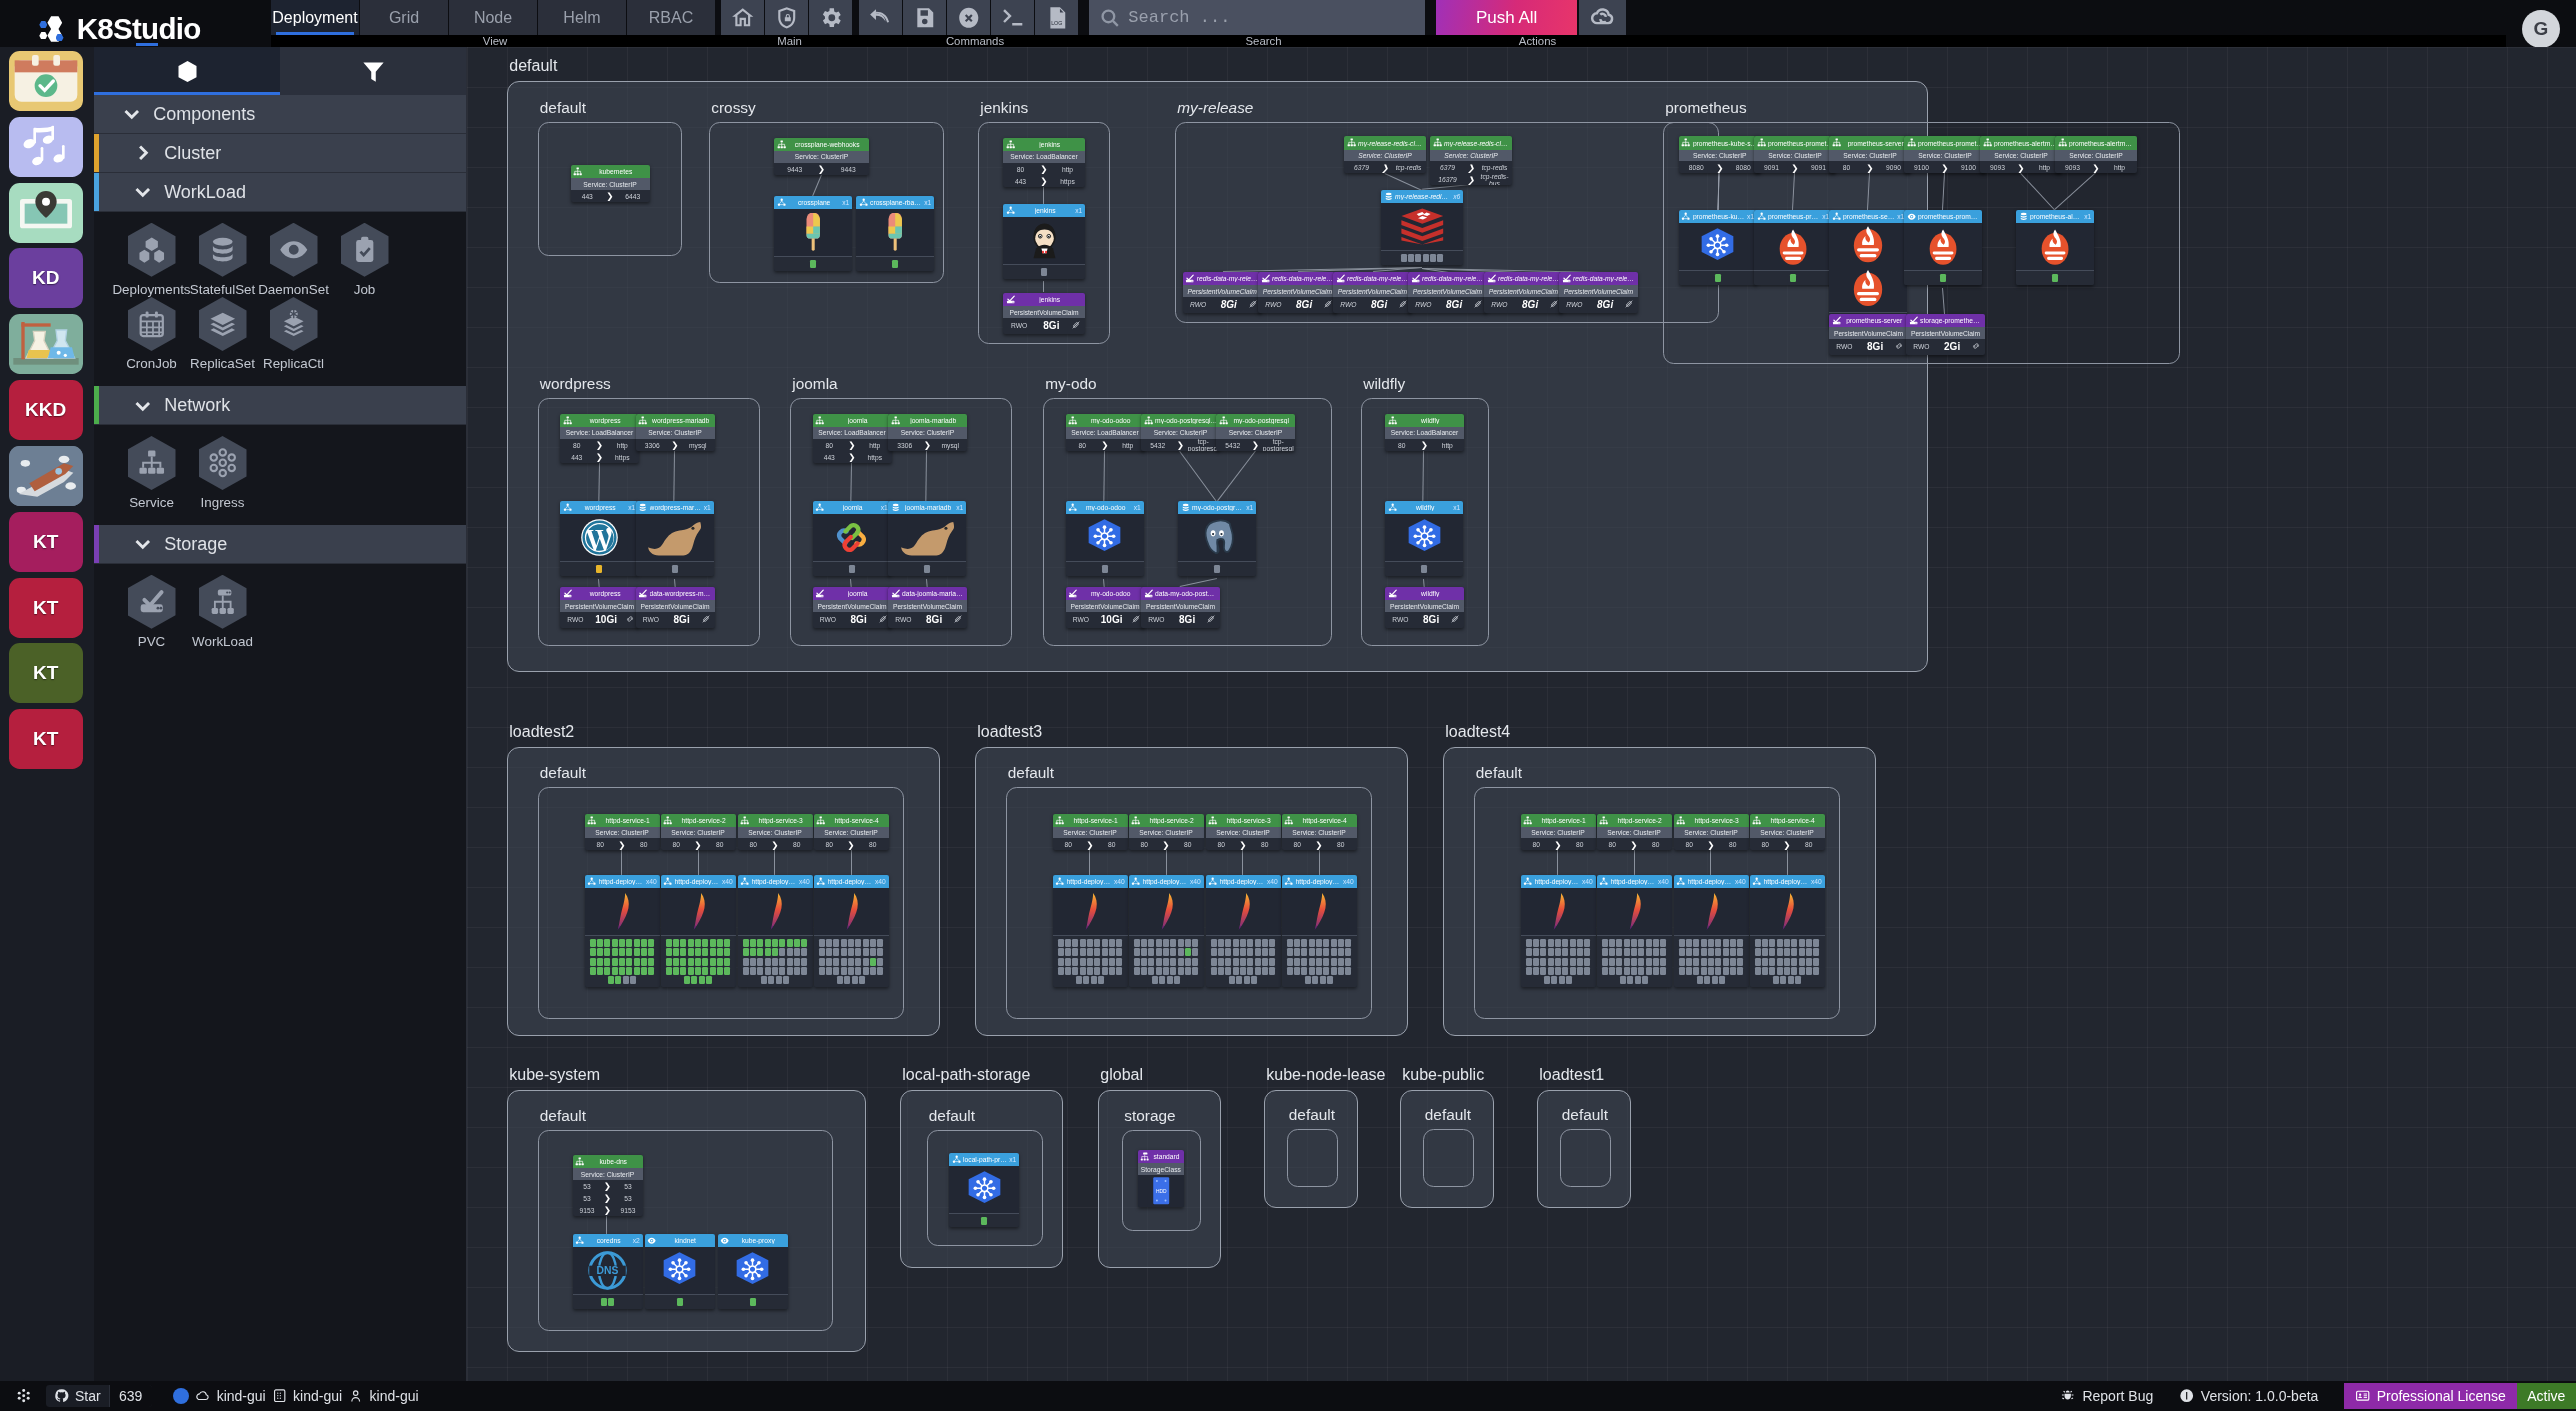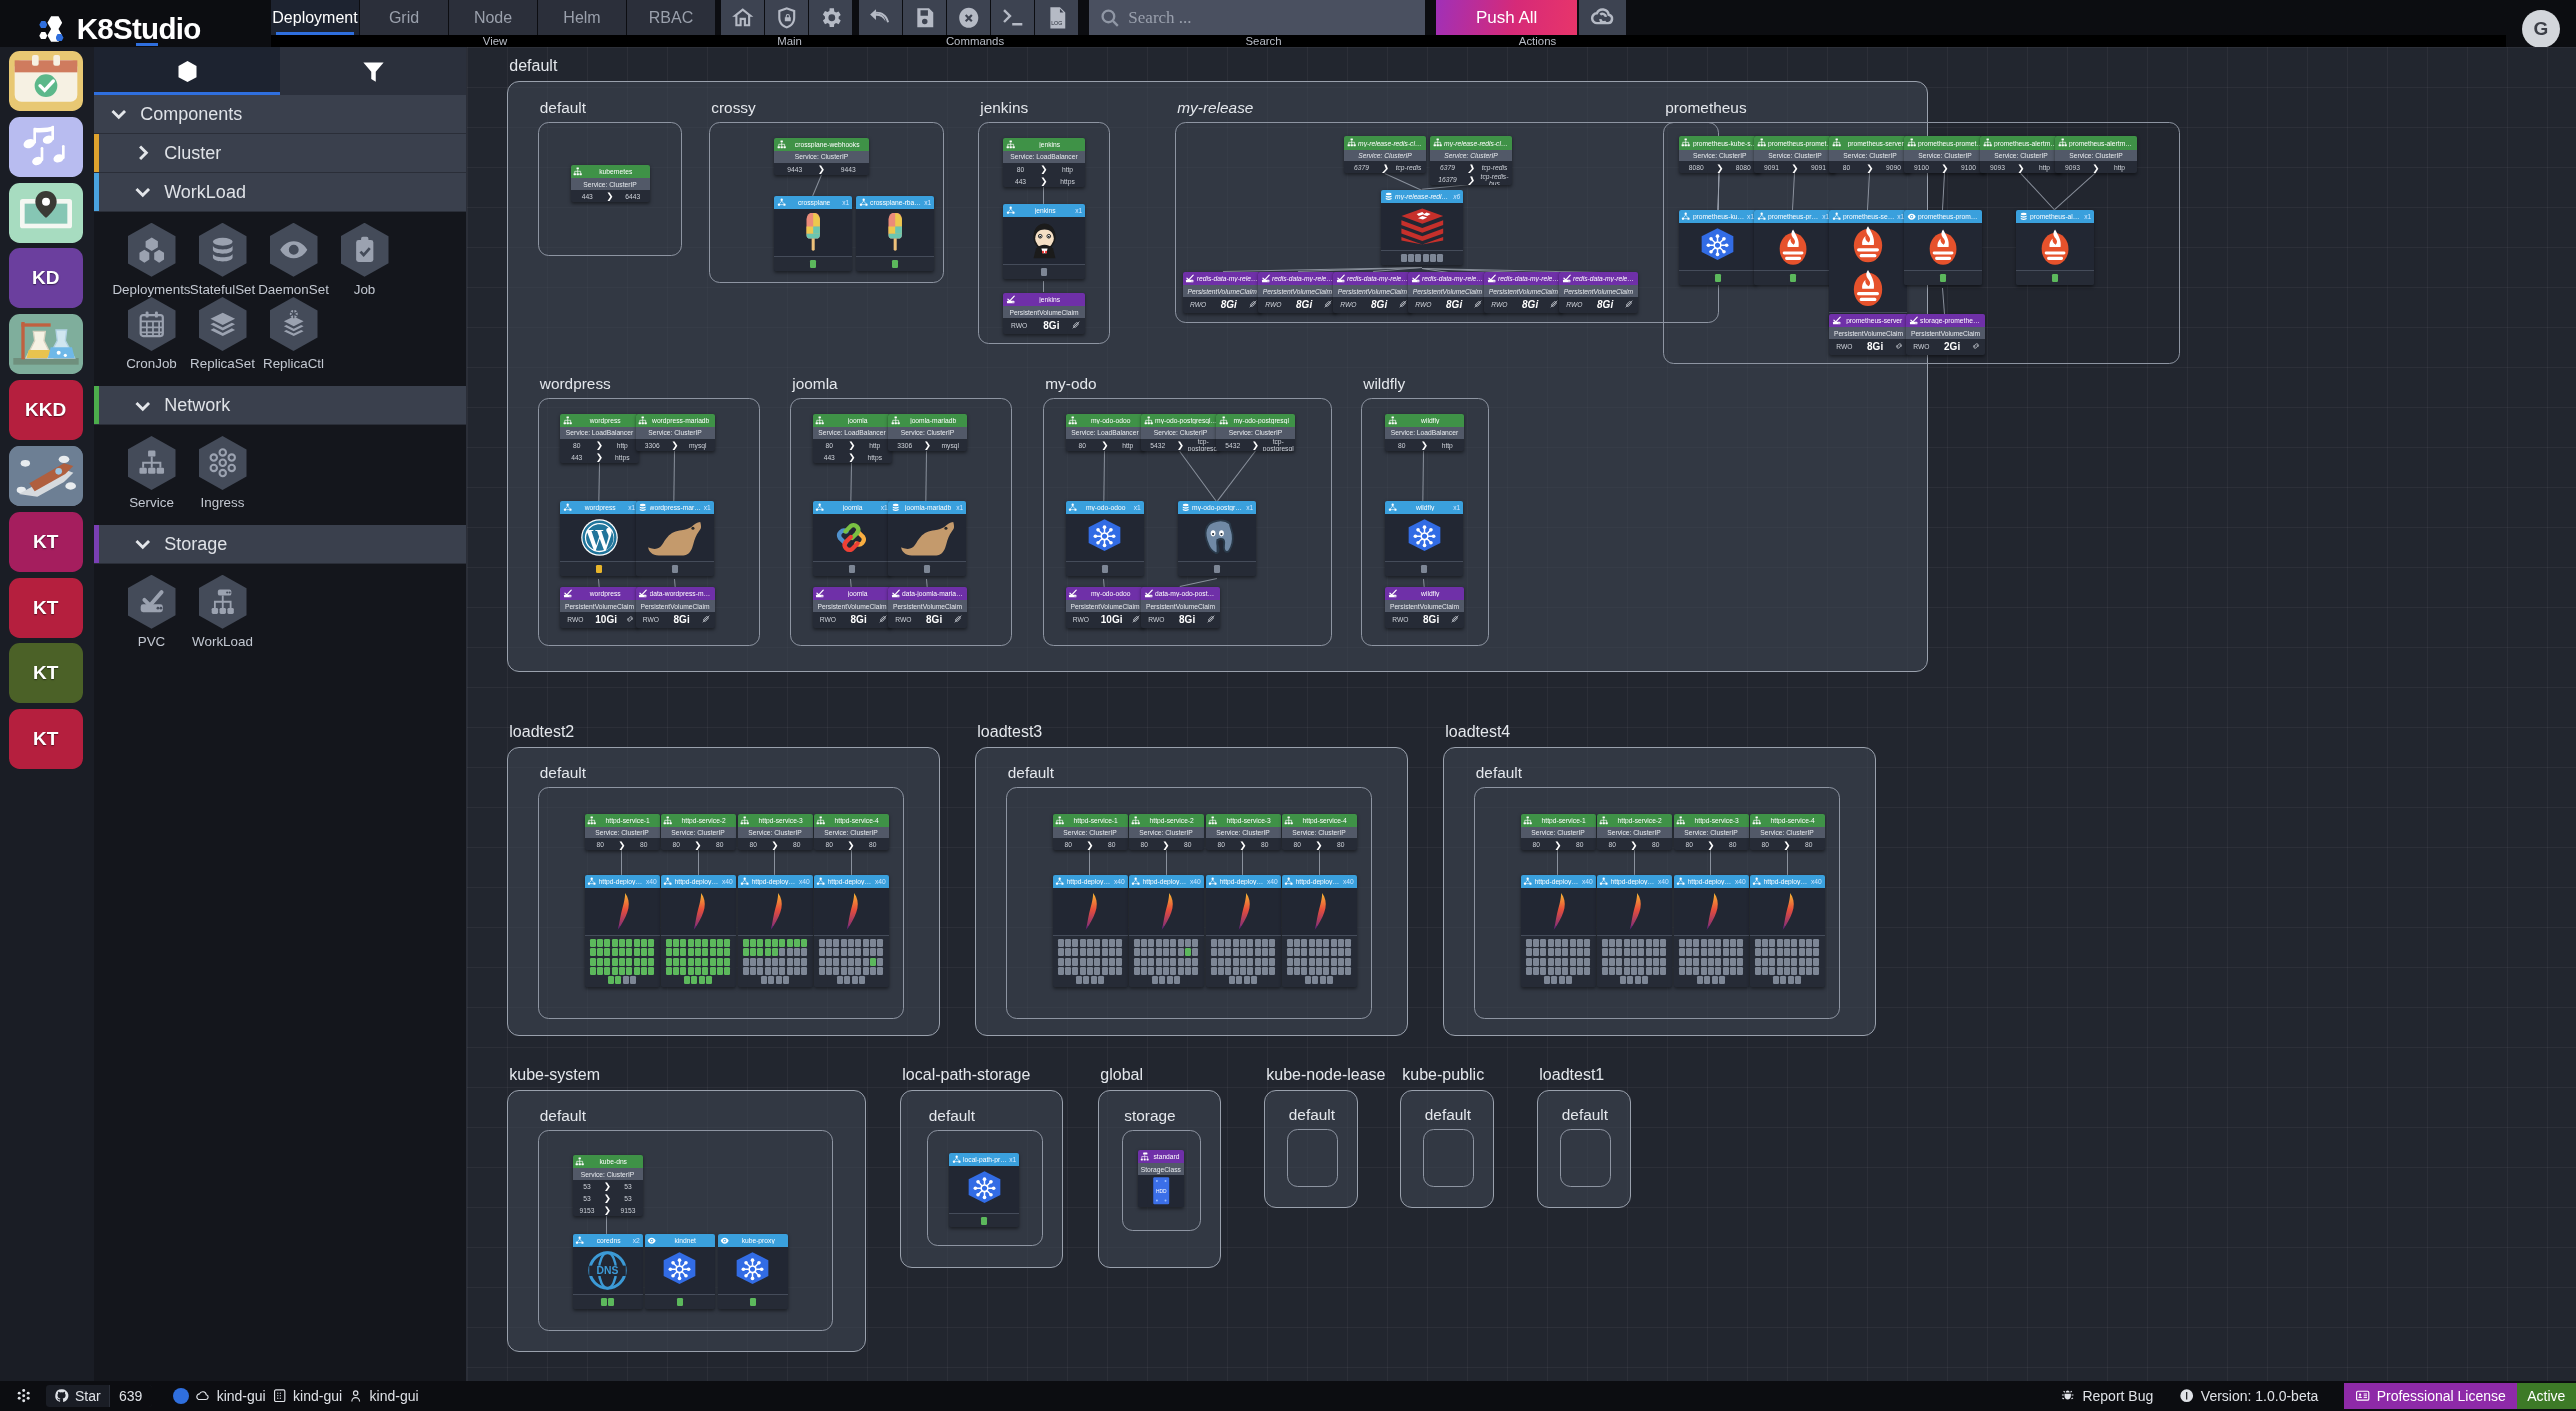--- a/index.html
+++ b/index.html
@@ -33,21 +33,21 @@
 
   .icgrp { display:flex; margin-left:5.4px; }
   .icbtn { width:44px; display:flex; align-items:center; justify-content:center;
     background:#3d4351; border-right:1.3px solid #0c0d11; cursor:pointer; }
   .icbtn svg { width:25.5px; height:25.5px; fill:#b5bac5; }
 
   #searchwrap { margin-left:10.7px; width:336px; background:#4a5060; display:flex;
     align-items:center; padding:0 9.4px; gap:8px; }
   #searchwrap svg { width:21.5px; height:21.5px; fill:none; stroke:#9097a5; stroke-width:2.6; }
   #search-input { flex:1; background:transparent; border:none; outline:none;
-    font-size:17px; color:#f0abfc; font-family:Liberation Serif, serif; }
+    font-size:17px; color:#f0abfc; font-family:Liberation Mono, monospace; }
   #search-input::placeholder { color:#9aa0ad; }
 
   #actions { margin-left:10.7px; display:flex; }
   #push-all { width:141px; display:flex; align-items:center; justify-content:center;
     font-size:17px; color:#fff; cursor:pointer;
     background:linear-gradient(100deg,#a030b8 0%,#d62a78 55%,#e8356a 100%); }
   #cloud-btn { width:47px; display:flex; align-items:center; justify-content:center;
     background:#3d4351; margin-left:2px; cursor:pointer; }
   #cloud-btn svg { width:27px; height:27px; fill:none; stroke:#b5bac5; stroke-width:2.2; }
 
@@ -70,21 +70,21 @@
     background:#14161c; border-right:0.7px solid #2a2e38; }
   #ptabs { height:48px; display:flex; }
   .ptab { flex:1; display:flex; align-items:center; justify-content:center; position:relative;
     background:#2b303c; cursor:pointer; }
   .ptab.active { background:#1d2330; }
   .ptab.active::after { content:""; position:absolute; left:0; right:0; bottom:0; height:3.4px; background:#2f6fde; }
   .ptab svg { width:27px; height:27px; fill:#fff; }
 
   .sec { height:39px; display:flex; align-items:center; background:#3a404d;
     border-bottom:0.7px solid #2a2e38; cursor:pointer; position:relative; }
-  .sec.root { background:#3a404d; padding-left:14px; }
+  .sec.root { background:#3a404d; padding-left:27px; }
   .sec.sub { padding-left:38px; }
   .sec .bar { position:absolute; left:0; top:0; bottom:0; width:5.4px; }
   .sec .chev { width:21.5px; height:21.5px; margin-right:10.7px; fill:none; stroke:#e3e6ea; stroke-width:3.2; }
   .sec .t { font-size:18px; color:#dfe2e7; }
 
   .grid { display:flex; flex-wrap:wrap; padding:10.7px 0 14.8px 24px; background:#14161c; }
   .gi { width:67px; margin-right:4px; display:flex; flex-direction:column; align-items:center; cursor:pointer; }
   .hexbox { width:48px; height:54px; background:#444b59;
     clip-path:polygon(50% 0%,100% 25%,100% 75%,50% 100%,0% 75%,0% 25%);
     display:flex; align-items:center; justify-content:center; }

